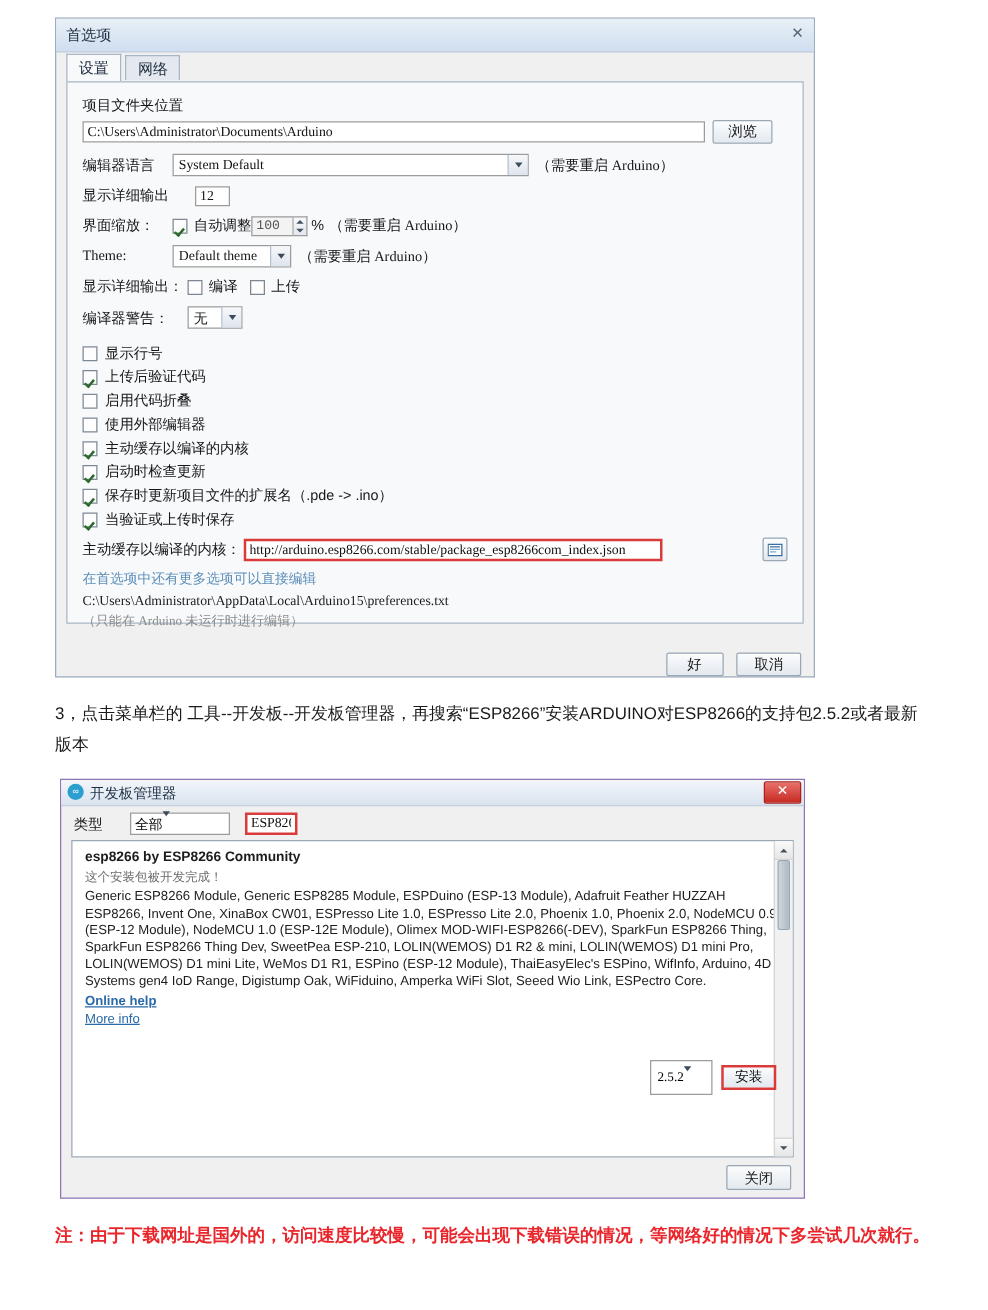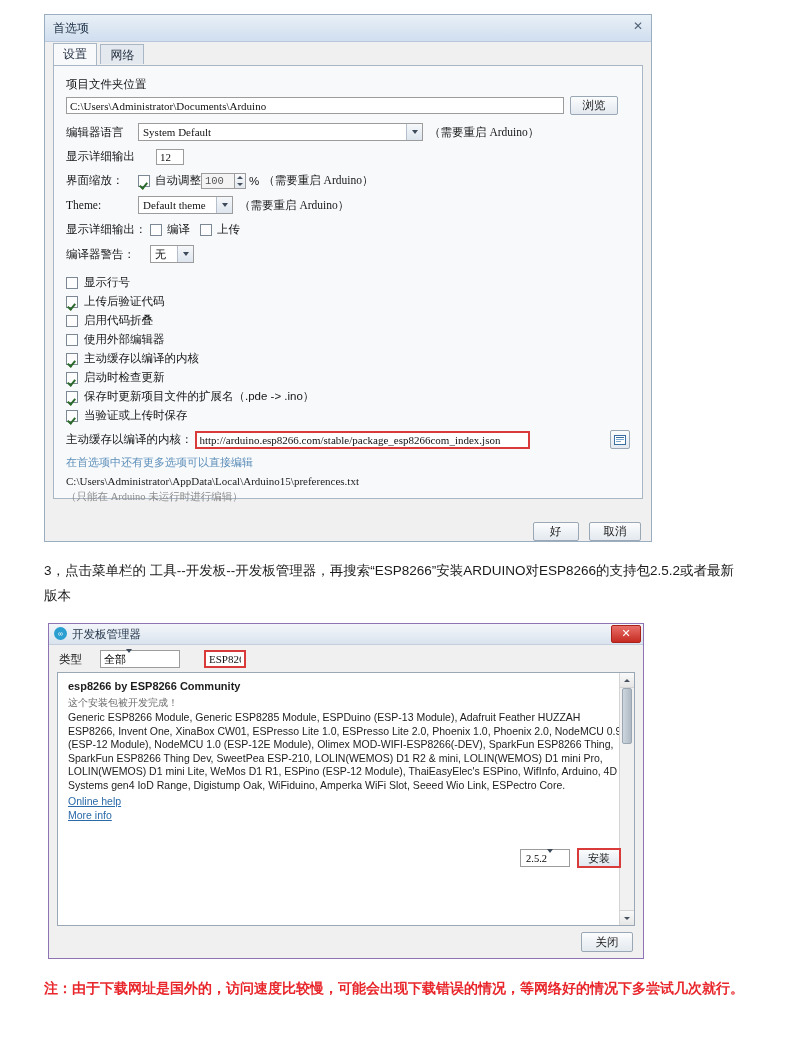--- a/index.html
+++ b/index.html
@@ -323,21 +323,21 @@
   }
   .bm-toolbar {
     position: absolute;
     left: 0; top: 22px;
     right: 0;
     height: 26px;
     display: flex;
     align-items: center;
     padding-left: 10px;
     box-sizing: border-box;
-    gap: 18px;
+    gap: 6px;
   }
   .bm-list {
     position: absolute;
     left: 8px; top: 48px;
     right: 8px;
     height: 254px;
     background: #ffffff;
     border: 1px solid #9aa7b4;
     box-sizing: border-box;
   }
@@ -378,21 +378,21 @@
   .pkg-link { color: #2b6aa8; text-decoration: underline; display: block; font-size: 10.5px; }
   .bm-actions {
     position: absolute;
     right: 22px;
     top: 224px;
     display: flex;
     align-items: center;
     gap: 7px;
   }
   .ver-combo {
-    height: 18px;
+    height: 28px;
     min-width: 46px;
     border: 1px solid #9c9c9c;
     background: #ffffff;
     font-size: 10.5px;
     display: inline-flex;
     align-items: center;
     padding-left: 5px;
     padding-right: 16px;
     position: relative;
     box-sizing: border-box;
@@ -432,20 +432,21 @@
     border: 1px solid #9c9c9c;
     background: #fff;
     font-size: 11px;
     font-family: "Liberation Serif", serif;
     display: flex;
     align-items: center;
     padding-left: 3px;
     box-sizing: border-box;
     position: relative;
     cursor: pointer;
+    margin-left: 16px;
   }
 </style>
 </head>
 <body>
 
 <div id="page">
 
   <div class="pref-window">
     <div class="pref-titlebar">
       <div class="pref-title">首选项</div>
@@ -611,21 +612,21 @@
         <span class="arrow"><i class="arrow-glyph"></i></span>
       </div>
       <input class="search-box" style="width: 42px; margin-left: 6px;" value="ESP8266">
     </div>
 
     <div class="bm-list">
       <div class="pkg">
         <div class="pkg-title">esp8266 by ESP8266 Community</div>
         <div class="pkg-sub">这个安装包被开发完成！</div>
         <div>Generic ESP8266 Module, Generic ESP8285 Module, ESPDuino (ESP-13 Module), Adafruit Feather HUZZAH ESP8266, Invent One, XinaBox CW01, ESPresso Lite 1.0, ESPresso Lite 2.0, Phoenix 1.0, Phoenix 2.0, NodeMCU 0.9 (ESP-12 Module), NodeMCU 1.0 (ESP-12E Module), Olimex MOD-WIFI-ESP8266(-DEV), SparkFun ESP8266 Thing, SparkFun ESP8266 Thing Dev, SweetPea ESP-210, LOLIN(WEMOS) D1 R2 &amp; mini, LOLIN(WEMOS) D1 mini Pro, LOLIN(WEMOS) D1 mini Lite, WeMos D1 R1, ESPino (ESP-12 Module), ThaiEasyElec's ESPino, WifInfo, Arduino, 4D Systems gen4 IoD Range, Digistump Oak, WiFiduino, Amperka WiFi Slot, Seeed Wio Link, ESPectro Core.</div>
-        <a class="pkg-link" style="margin-top:3px;">Online help</a>
+        <a class="pkg-link" style="margin-top:3px;font-weight:bold;">Online help</a>
         <a class="pkg-link">More info</a>
       </div>
 
       <div class="bm-scrollbar">
         <div class="sb-btn">
             <span class="up-g"></span>
           </div>
         <div class="sb-thumb"></div>
         <div class="sb-btn bottom">
             <span class="dn-g"></span>

